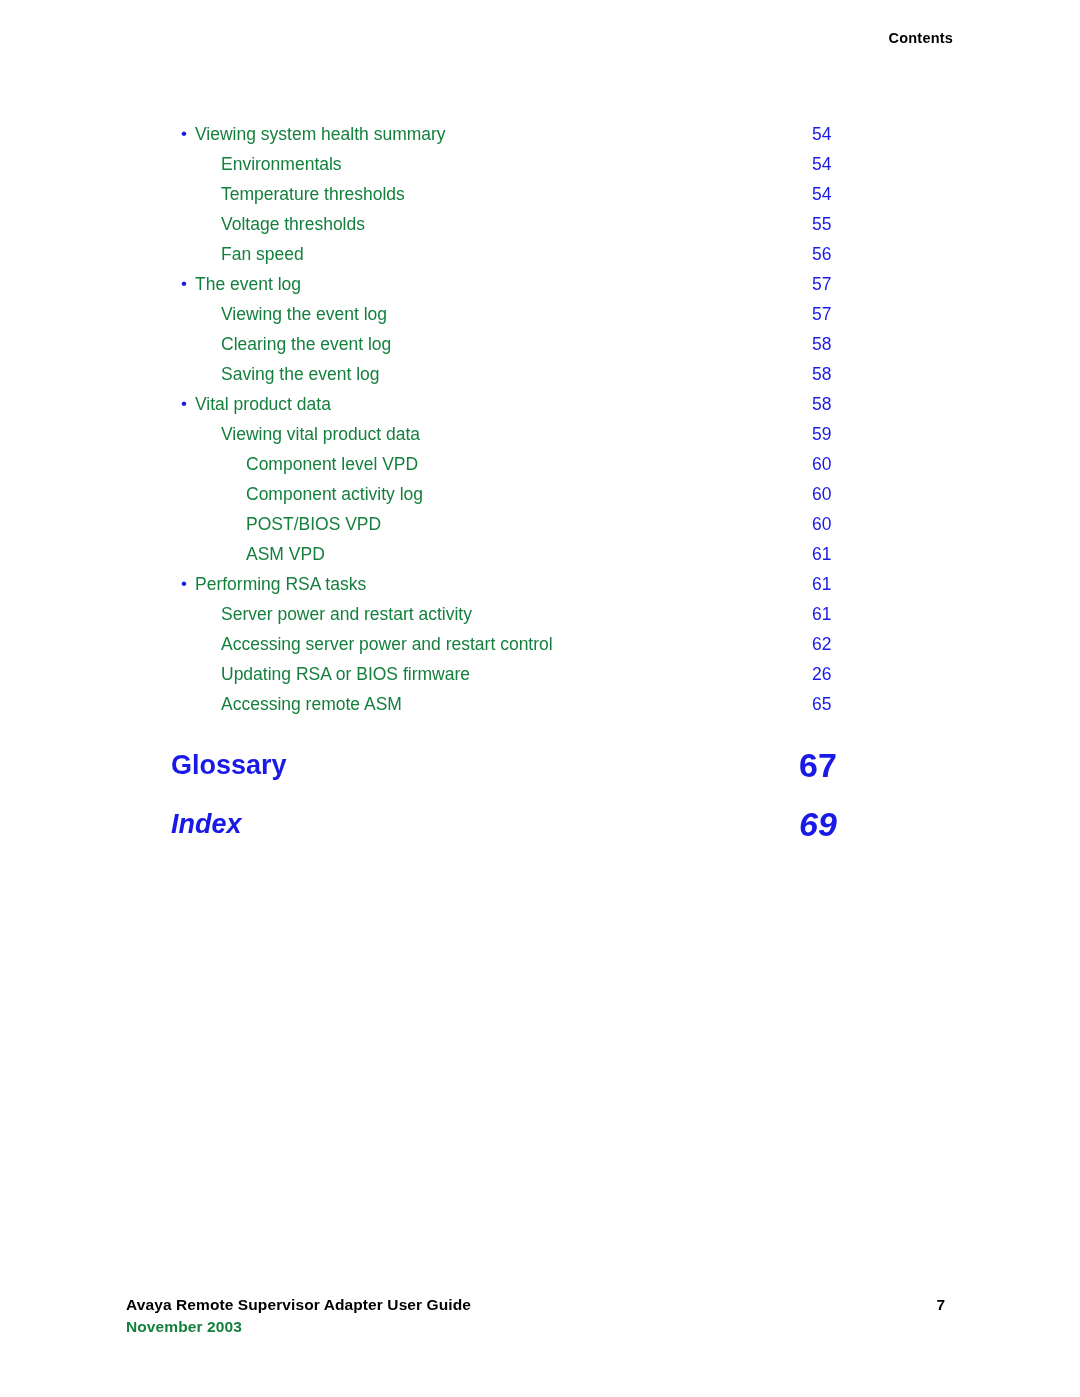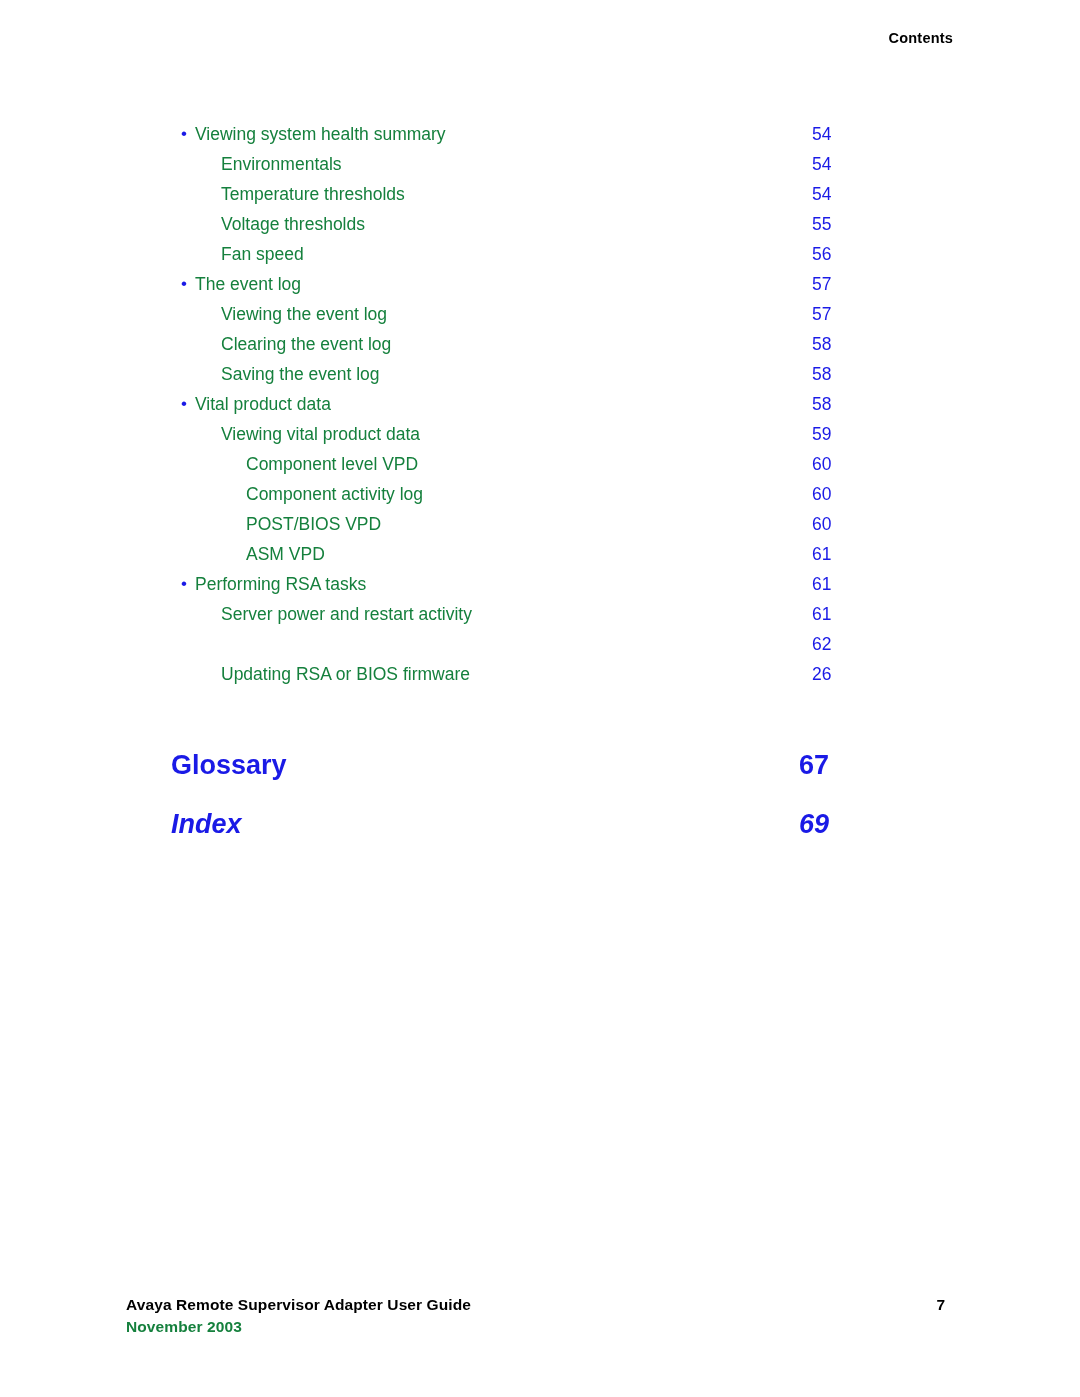--- a/index.html
+++ b/index.html
@@ -86,21 +86,21 @@
     top: 0;
     font-size: 27px;
     font-weight: bold;
     color: #1a1ae6;
     line-height: 40px;
   }
   .big-entry .big-page {
     position: absolute;
     left: 799px;
     top: 0;
-    font-size: 27px;
+    font-size: 34px;
     font-weight: bold;
     color: #1a1ae6;
     line-height: 40px;
   }
   #glossary-entry { top: 745px; }
   #index-entry    { top: 804px; font-style: italic; }
 
   
   .page-footer {
     position: absolute;
@@ -214,25 +214,30 @@
     <div class="toc-row lvl1">
       <span class="toc-bullet">•</span>
       <span class="toc-title">Performing RSA tasks</span>
       <span class="toc-page">61</span>
     </div>
     <div class="toc-row lvl2">
       <span class="toc-title">Server power and restart activity</span>
       <span class="toc-page">61</span>
     </div>
     <div class="toc-row lvl2">
+      <span class="toc-title">Accessing server power and restart control</span>
       <span class="toc-page">62</span>
     </div>
     <div class="toc-row lvl2">
       <span class="toc-title">Updating RSA or BIOS firmware</span>
       <span class="toc-page">26</span>
+    </div>
+    <div class="toc-row lvl2">
+      <span class="toc-title">Accessing remote ASM</span>
+      <span class="toc-page">65</span>
     </div>
   </div>
 
 <div class="big-entry" id="glossary-entry">
   <span class="big-title">Glossary</span>
   <span class="big-page">67</span>
 </div>
 
 <div class="big-entry" id="index-entry">
   <span class="big-title">Index</span>

